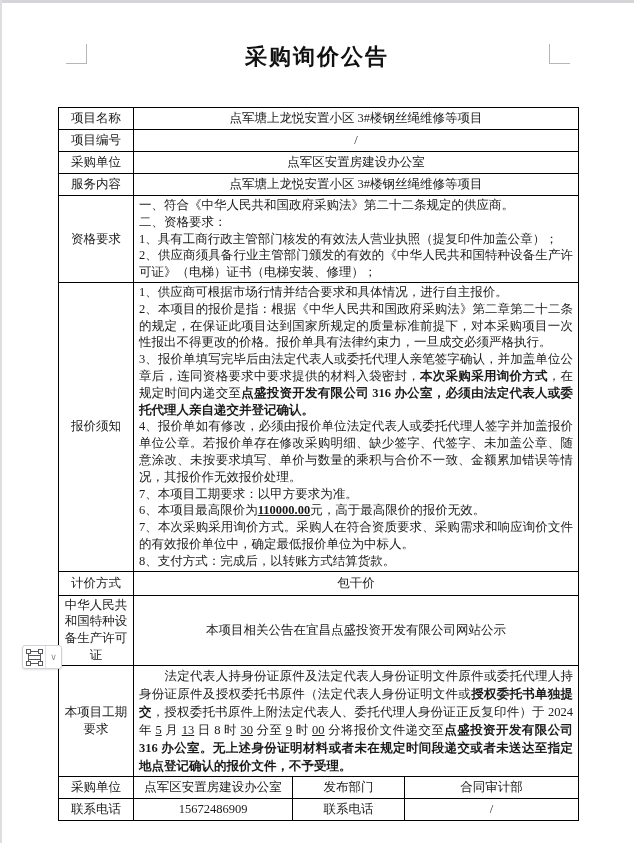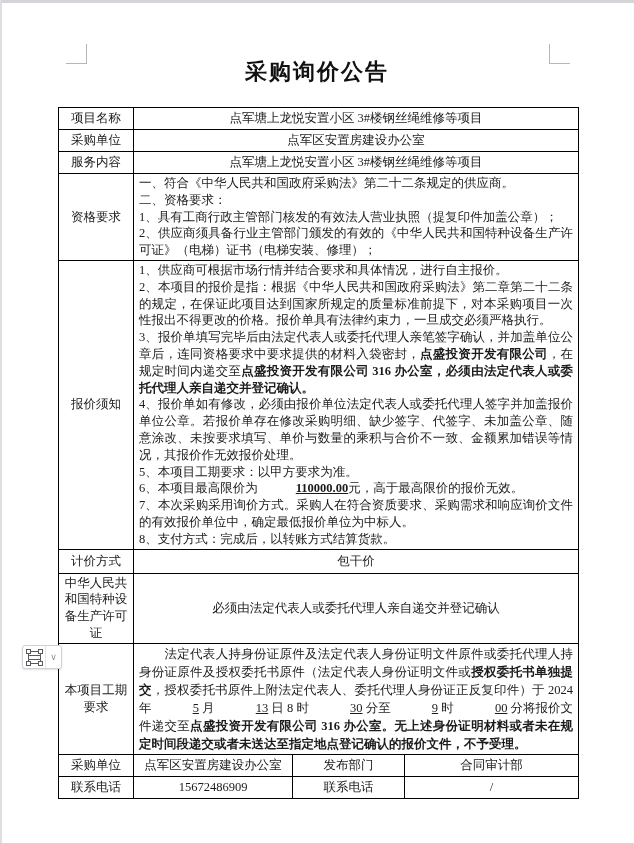--- a/index.html
+++ b/index.html
@@ -6,40 +6,40 @@
   #page{
     position:relative;width:634px;height:843px;background:#ffffff;overflow:hidden;
     font-family:"Liberation Serif","DejaVu Serif",serif;color:#1b1b1b;
   }
   .edge-top{position:absolute;left:0;top:0;width:634px;height:3px;background:#d3d5d8;}
   .edge-left{position:absolute;left:0;top:0;width:2px;height:843px;background:#dddee1;}
   .cropmark{position:absolute;width:20px;height:19px;}
   .cropmark.tl{left:66px;top:44px;border-right:1px solid #b4b7ba;border-bottom:1px solid #b4b7ba;}
   .cropmark.tr{left:549px;top:44px;border-left:1px solid #b4b7ba;border-bottom:1px solid #b4b7ba;}
   .doc-title{
-    position:absolute;left:0;top:57px;width:634px;text-align:center;
+    position:absolute;left:0;top:42px;width:634px;text-align:center;
     font-size:22px;font-weight:bold;letter-spacing:2px;color:#111;
   }
   table.doc{
     position:absolute;left:58px;top:107px;width:520px;
     border-collapse:collapse;table-layout:fixed;
     font-size:12.5px;line-height:16.8px;
   }
   table.doc td{
     border:1px solid #000;padding:1px 5px;vertical-align:middle;
     overflow:hidden;
     margin-left:23px;
   }
   td.lbl{text-align:center;padding:1px 2px;}
   td.val{text-align:center;}
   td.center{text-align:center;}
   td.paras{text-align:justify;vertical-align:middle;}
   td.paras .rt{text-align:justify;}
   .b{font-weight:bold;}
-  .u{text-decoration:underline;padding-left:38px;}
+  .u{text-decoration:underline;}
   td.submission{line-height:18px;}
   
   .float-tool{
     position:absolute;left:22px;top:645px;height:22px;display:flex;align-items:center;
     background:#ffffff;border:1px solid #cfd1d4;border-radius:3px;
     box-shadow:0 1px 2px rgba(0,0,0,0.12);
   }
   .float-tool .seg{display:flex;align-items:center;justify-content:center;height:100%;cursor:pointer;}
   .float-tool .seg.icon-seg{width:22px;}
   .float-tool .seg.chev-seg{width:15px;border-left:1px solid #e3e4e6;color:#8a8d90;font-size:9px;line-height:1;}
@@ -69,20 +69,24 @@
         <col style="width:112px">
         <col style="width:174px">
       </colgroup>
 
     <tbody>
         <tr>
       <td class="lbl" style="height:19px">项目名称</td>
       <td class="val" colspan="3">点军塘上龙悦安置小区 3#楼钢丝绳维修等项目</td>
     </tr>
 
+    <tr>
+      <td class="lbl" style="height:19px">项目编号</td>
+      <td class="val" colspan="3">/</td>
+    </tr>
 
     <tr>
       <td class="lbl" style="height:19px">采购单位</td>
       <td class="val" colspan="3">点军区安置房建设办公室</td>
     </tr>
 
     <tr>
       <td class="lbl" style="height:19px">服务内容</td>
       <td class="val" colspan="3">点军塘上龙悦安置小区 3#楼钢丝绳维修等项目</td>
     </tr>
@@ -95,37 +99,37 @@
             <div class="rt">1、具有工商行政主管部门核发的有效法人营业执照（提复印件加盖公章）；</div>
             <div class="rt">2、供应商须具备行业主管部门颁发的有效的《中华人民共和国特种设备生产许可证》（电梯）证书（电梯安装、修理）；</div>
           </td>
     </tr>
 
     <tr>
       <td class="lbl" style="height:268px">报价须知</td>
       <td class="val paras" colspan="3">
             <div class="rt">1、供应商可根据市场行情并结合要求和具体情况，进行自主报价。</div>
             <div class="rt">2、本项目的报价是指：根据《中华人民共和国政府采购法》第二章第二十二条的规定，在保证此项目达到国家所规定的质量标准前提下，对本采购项目一次性报出不得更改的价格。报价单具有法律约束力，一旦成交必须严格执行。</div>
-            <div class="rt"><span>3、报价单填写完毕后由法定代表人或委托代理人亲笔签字确认，并加盖单位公章后，连同资格要求中要求提供的材料入袋密封，</span><span class="b">点盛投资开发有限公司</span><span>，在规定时间内递交至</span><span class="b">点盛投资开发有限公司 316 办公室，必须由法定代表人或委托代理人亲自递交并登记确认。</span></div>
+            <div class="rt"><span>3、报价单填写完毕后由法定代表人或委托代理人亲笔签字确认，并加盖单位公章后，连同资格要求中要求提供的材料入袋密封，</span><span class="b">本次采购采用询价方式</span><span>，在规定时间内递交至</span><span class="b">点盛投资开发有限公司 316 办公室，必须由法定代表人或委托代理人亲自递交并登记确认。</span></div>
             <div class="rt">4、报价单如有修改，必须由报价单位法定代表人或委托代理人签字并加盖报价单位公章。若报价单存在修改采购明细、缺少签字、代签字、未加盖公章、随意涂改、未按要求填写、单价与数量的乘积与合价不一致、金额累加错误等情况，其报价作无效报价处理。</div>
-            <div class="rt">5、本项目工期要求：以甲方要求为准。</div>
+            <div class="rt">7、本项目工期要求：以甲方要求为准。</div>
             <div class="rt"><span>6、本项目最高限价为</span><span class="b u">110000.00</span><span>元，高于最高限价的报价无效。</span></div>
             <div class="rt">7、本次采购采用询价方式。采购人在符合资质要求、采购需求和响应询价文件的有效报价单位中，确定最低报价单位为中标人。</div>
             <div class="rt">8、支付方式：完成后，以转账方式结算货款。</div>
           </td>
     </tr>
 
     <tr>
       <td class="lbl" style="height:21px">计价方式</td>
       <td class="val" colspan="3">包干价</td>
     </tr>
 
     <tr>
       <td class="lbl" style="height:50px">中华人民共和国特种设备生产许可证</td>
-      <td class="val" colspan="3">必须由法定代表人或委托代理人亲自递交并登记确认</td>
+      <td class="val" colspan="3">本项目相关公告在宜昌点盛投资开发有限公司网站公示</td>
     </tr>
 
     <tr>
       <td class="lbl" style="height:95px">本项目工期要求</td>
       <td class="val paras submission" colspan="3">
             <div class="rt"><span>　　法定代表人持身份证原件及法定代表人身份证明文件原件或委托代理人持身份证原件及授权委托书原件（法定代表人身份证明文件或</span><span class="b">授权委托书单独提交</span><span>，授权委托书原件上附法定代表人、委托代理人身份证正反复印件）于 2024 年 </span><span class="u">5</span><span> 月 </span><span class="u">13</span><span> 日 8 时 </span><span class="u">30</span><span> 分至 </span><span class="u">9</span><span> 时 </span><span class="u">00</span><span> 分将报价文件递交至</span><span class="b">点盛投资开发有限公司 316 办公室。无上述身份证明材料或者未在规定时间段递交或者未送达至指定地点登记确认的报价文件，不予受理。</span></div>
           </td>
     </tr>
 
     <tr>

